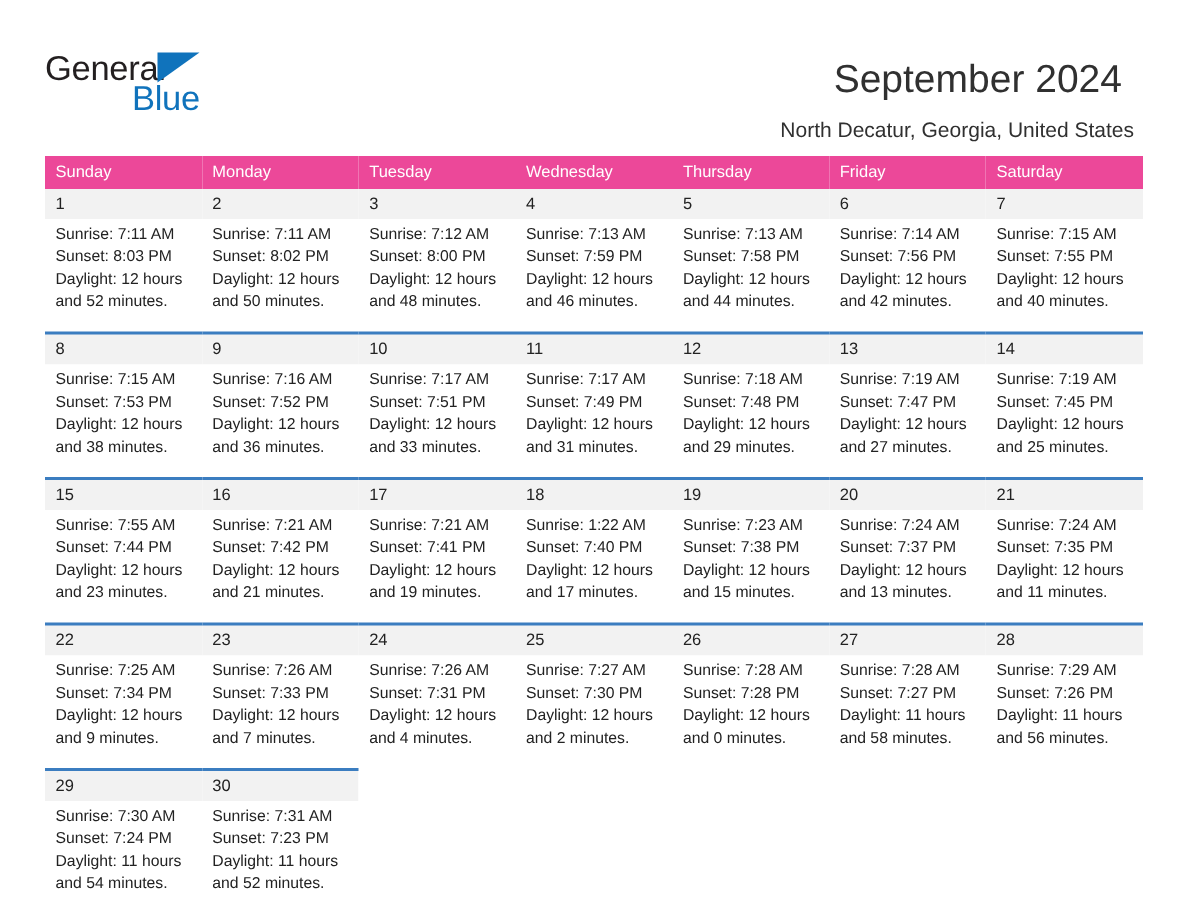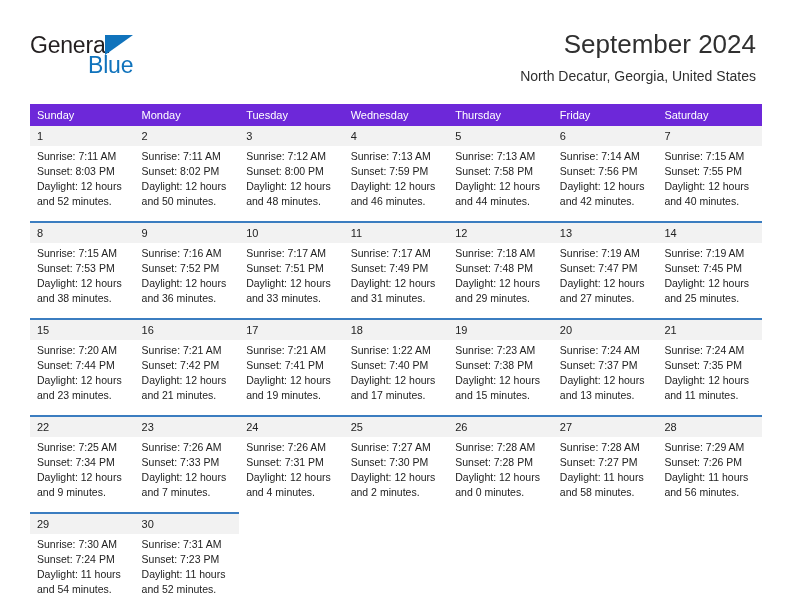--- a/index.html
+++ b/index.html
@@ -71,21 +71,21 @@
     position: absolute;
     right: 36px;
     top: 28px;
     text-align: right;
   }
   .cal-title {
     font-size: 26px;
     line-height: 32px;
     color: #303030;
     font-weight: normal;
-    margin: 0;
+    margin: 8px;
     font-family: "Liberation Sans", sans-serif;
   }
   .cal-subtitle {
     font-size: 14px;
     line-height: 20px;
     color: #303030;
     margin: 6px 0 8px 0;
     font-family: "Liberation Sans", sans-serif;
   }
 
@@ -94,21 +94,21 @@
     position: absolute;
     left: 30px;
     top: 104px;
     width: 732px;
     border-collapse: collapse;
     table-layout: fixed;
   }
   .calendar col { width: 104.57px; }
 
   thead th {
-    background: #6d28d9;
+    background: #ec4899;
     color: #ffffff;
     font-size: 11px;
     font-weight: normal;
     text-align: left;
     padding: 5px 0 5px 7px;
     height: 11px;
     border: none;
     font-family: "Liberation Sans", sans-serif;
   }
 
@@ -305,21 +305,21 @@
         <td class="daynum">15</td>
         <td class="daynum">16</td>
         <td class="daynum">17</td>
         <td class="daynum">18</td>
         <td class="daynum">19</td>
         <td class="daynum">20</td>
         <td class="daynum">21</td>
       </tr>
       <tr class="detail-row">
         <td class="details">
-          <div class="line">Sunrise: 7:20 AM</div>
+          <div class="line">Sunrise: 7:55 AM</div>
           <div class="line">Sunset: 7:44 PM</div>
           <div class="line daylight">Daylight: 12 hours</div>
           <div class="line daylight">and 23 minutes.</div>
         </td>
         <td class="details">
           <div class="line">Sunrise: 7:21 AM</div>
           <div class="line">Sunset: 7:42 PM</div>
           <div class="line daylight">Daylight: 12 hours</div>
           <div class="line daylight">and 21 minutes.</div>
         </td>

